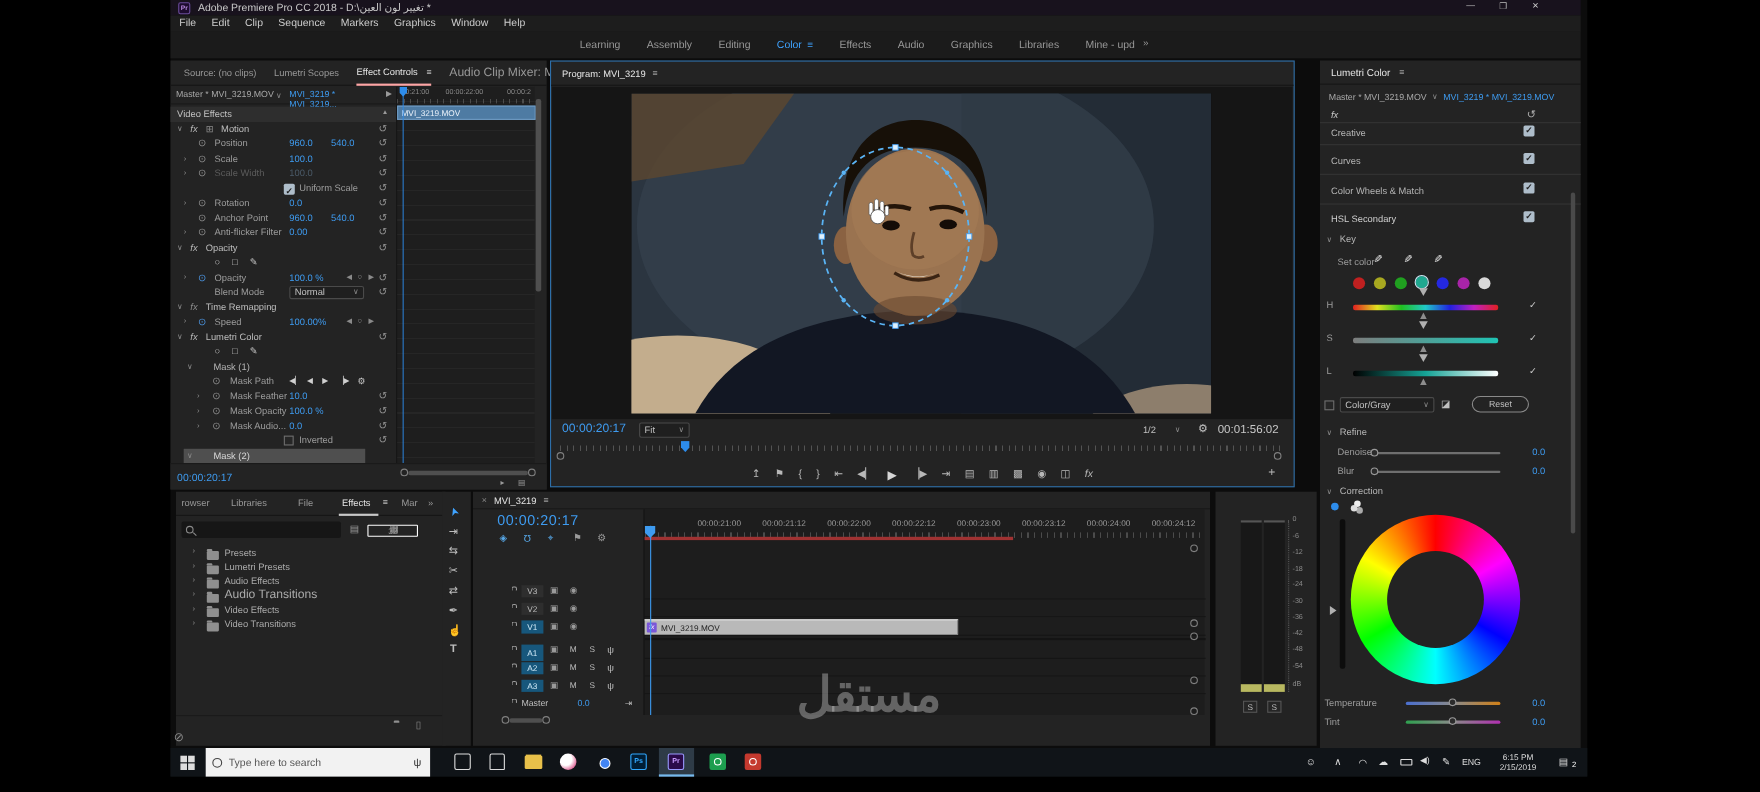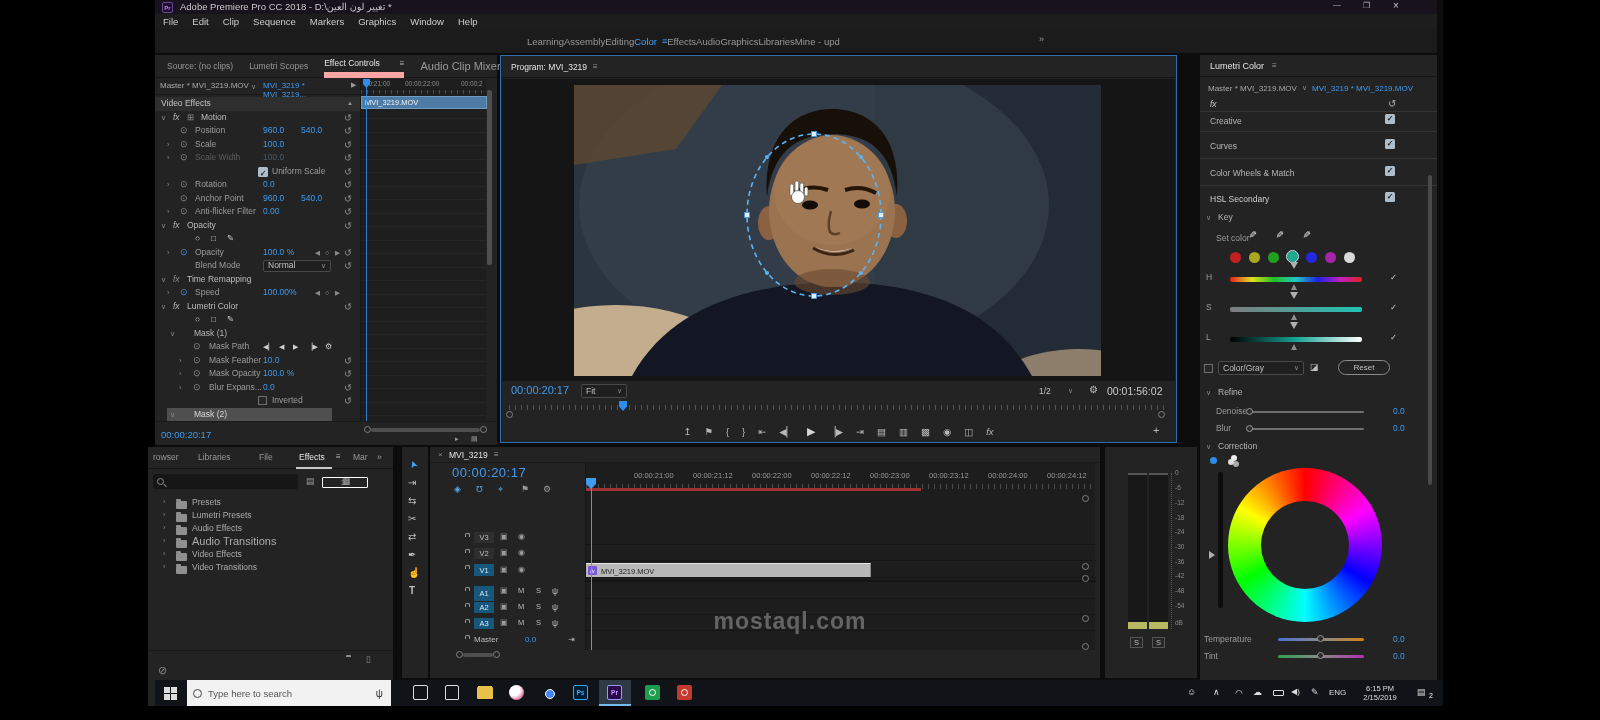--- a/index.html
+++ b/index.html
@@ -69,42 +69,42 @@
     <span>Edit</span>
     <span>Clip</span>
     <span>Sequence</span>
     <span>Markers</span>
     <span>Graphics</span>
     <span>Window</span>
     <span>Help</span>
   </div>
 
   <div class="a" style="left:155px;top:29px;width:1282px;height:24px;background:#1b1b1b">
-    <div class="a fx" style="left:372px;top:0;height:24px;">
+    <div class="a fx" style="left:372px;top:0;height:24px;gap:24px">
       <span class="ptab">Learning</span>
       <span class="ptab">Assembly</span>
       <span class="ptab">Editing</span>
       <span class="fx" style="gap:5px">
           <span class="ptab" style="color:#3fa3ff">Color</span>
           <span style="color:#3fa3ff;font-size:9px">≡</span>
         </span>
       <span class="ptab">Effects</span>
       <span class="ptab">Audio</span>
       <span class="ptab">Graphics</span>
       <span class="ptab">Libraries</span>
       <span class="ptab">Mine - upd</span>
     </div>
     <span class="a" style="left:884px;top:5px;font-size:9px;color:#9a9a9a">»</span>
   </div>
 
   <div class="a panel" style="left:155px;top:55px;width:342px;height:390px">
     <div class="a fx" style="left:0;top:0;width:342px;height:23px;gap:16px;padding-left:12px;border-bottom:1px solid #161616">
       <span class="ptab" style="font-size:8.5px">Source: (no clips)</span>
       <span class="ptab" style="font-size:8.5px">Lumetri Scopes</span>
-      <span class="fx" style="gap:20px;border-bottom:6px solid #fca5a5;height:23px">
+      <span class="fx" style="gap:8px;border-bottom:2px solid #fca5a5;height:23px">
           <span class="ptab on" style="font-size:8.5px">Effect Controls</span>
           <span style="font-size:8px;color:#bbb">≡</span>
         </span>
       <span class="ptab" style="font-size:11px">Audio Clip Mixer: MV</span>
       <span style="font-size:8.5px;color:#9a9a9a">»</span>
     </div>
 
     <div class="a" style="left:0;top:24px;width:205px;height:16px;border-bottom:1px solid #1a1a1a">
       <span class="a" style="left:5px;top:2px;font-size:8px;color:#a8a8a8">Master * MVI_3219.MOV</span>
       <span class="a exp" style="left:96px;top:4px">∨</span>
@@ -248,21 +248,21 @@
       <div class="er" style="top:270px">
         <span class="exp" style="left:24px">›</span>
         <span class="sw" style="left:38px">⊙</span>
         <span style="left:54px">Mask Opacity</span>
         <span class="v1">100.0 %</span>
         <span class="rst">↺</span>
       </div>
       <div class="er" style="top:283.5px">
         <span class="exp" style="left:24px">›</span>
         <span class="sw" style="left:38px">⊙</span>
-        <span style="left:54px">Blur Expans...</span>
+        <span style="left:54px">Mask Audio...</span>
         <span class="v1">0.0</span>
         <span class="rst">↺</span>
       </div>
       <div class="er" style="top:297px">
         <span class="cbu a" style="left:103px;top:2px"></span>
         <span style="left:117px">Inverted</span>
         <span class="rst">↺</span>
       </div>
       <div class="er" style="top:310.5px">
         <div class="a" style="left:12px;top:0;width:165px;height:13.5px;background:#4f4f4f"></div>
@@ -470,21 +470,21 @@
     <div class="a" style="left:78px;top:583px;width:86px;height:3px;border-radius:2px;background:linear-gradient(90deg,#4a6fd0,#8a8a8a,#d08018)"></div>
     <span class="a knob" style="left:117px;top:580px"></span>
     <span class="a bv" style="left:193px;top:579px">0.0</span>
     <span class="a" style="left:4px;top:596px;color:#9c9c9c">Tint</span>
     <div class="a" style="left:78px;top:600px;width:86px;height:3px;border-radius:2px;background:linear-gradient(90deg,#2fa04f,#8a8a8a,#b030b0)"></div>
     <span class="a knob" style="left:117px;top:597px"></span>
     <span class="a bv" style="left:193px;top:596px">0.0</span>
     <div class="a" style="left:228px;top:120px;width:4px;height:310px;background:#4a4a4a;border-radius:2px"></div>
   </div>
 
-  <div class="a panel" style="left:148px;top:447px;width:245px;height:259px">
+  <div class="a panel" style="left:160px;top:447px;width:245px;height:231px">
     <div class="a" style="left:0;top:0;width:245px;height:22px;border-bottom:1px solid #161616">
       <span class="a ptab" style="left:5px;top:5px;font-size:8.5px">rowser</span>
       <span class="a ptab" style="left:50px;top:5px;font-size:8.5px">Libraries</span>
       <span class="a ptab" style="left:111px;top:5px;font-size:8.5px">File</span>
       <span class="a ptab on" style="left:151px;top:5px;font-size:8.5px">Effects</span>
       <div class="a" style="left:148px;top:20px;width:36px;height:2px;background:#c8c8c8"></div>
       <span class="a" style="left:188px;top:5px;font-size:8px;color:#bbb">≡</span>
       <span class="a ptab" style="left:205px;top:5px;font-size:8.5px">Mar</span>
       <span class="a" style="left:229px;top:5px;font-size:8.5px;color:#9a9a9a">»</span>
     </div>
@@ -701,16 +701,16 @@
     <span class="a" style="left:1174px;top:8px;font-size:8px;color:#ddd">ENG</span>
     <div class="a" style="left:1198px;top:4px;width:54px;text-align:center">
       <div style="font-size:7.5px;color:#ddd">6:15 PM</div>
       <div style="font-size:7.5px;color:#ddd">2/15/2019</div>
     </div>
     <span class="tray a" style="left:1262px;top:7px">▤</span>
     <span class="a" style="left:1274px;top:12px;font-size:7px;color:#fff">2</span>
   </div>
 
   <div class="a" style="left:695px;top:608px;width:190px;text-align:center;z-index:60;pointer-events:none">
-    <div style="font-size:23px;font-weight:bold;color:rgba(200,200,200,0.42);letter-spacing:1px">mostaql.com</div>
+    <div style="font-size:44px;font-weight:bold;color:rgba(200,200,200,0.42);line-height:1.1">مستقل</div>
   </div>
 
 </div>
 
 </body></html>

